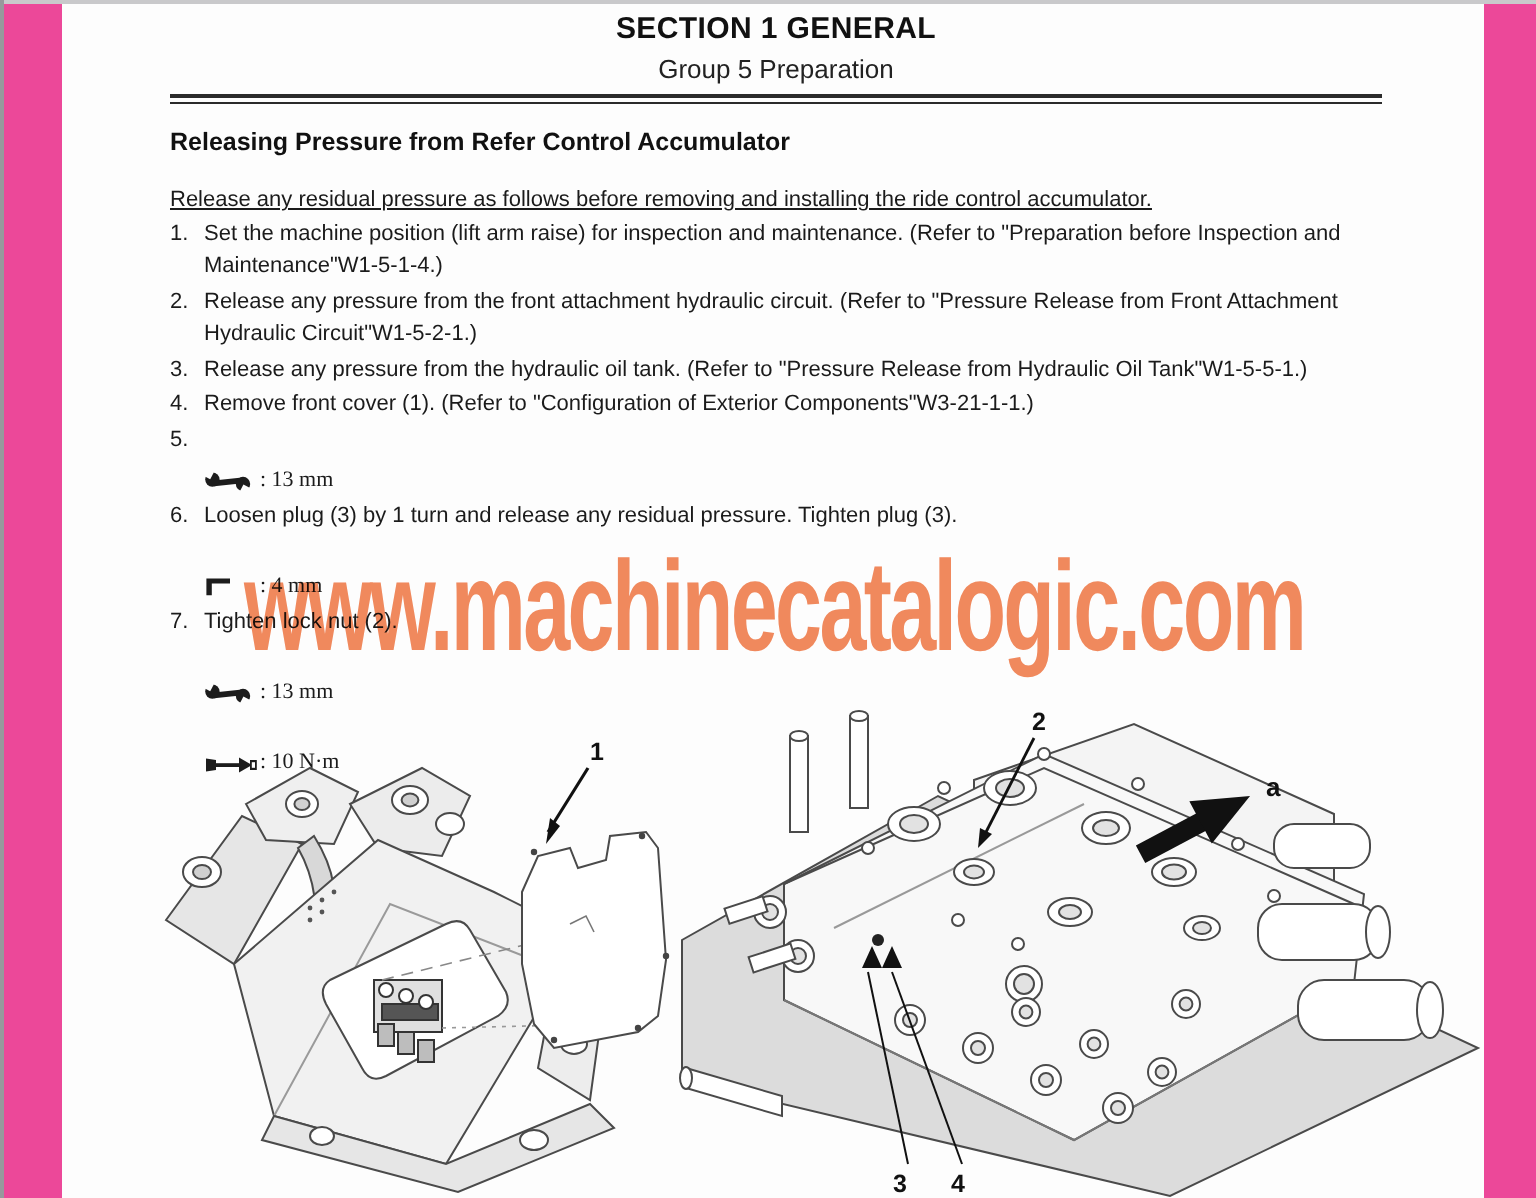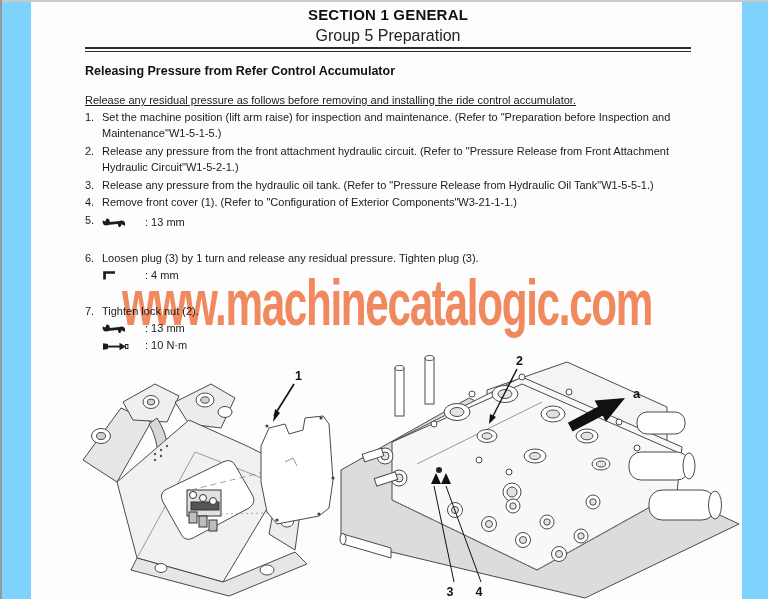--- a/index.html
+++ b/index.html
@@ -1,30 +1,30 @@
 <!DOCTYPE html>
 <html><head>
 <meta charset="utf-8">
 <style>
   html,body{margin:0;padding:0;}
   body{background:#565659;font-family:"Liberation Sans","DejaVu Sans",sans-serif;}
-  .viewport{position:relative;width:768px;height:599px;background:#7dd3fc;overflow:hidden;}
+  .viewport{position:relative;width:768px;height:599px;background:#ec4899;overflow:hidden;}
   .top-strip{position:absolute;top:0;left:0;width:768px;height:2px;background:#c9c9cb;}
   .left-strip{position:absolute;top:0;left:0;width:2px;height:599px;background:#98989c;}
   .page{position:absolute;left:31px;top:2px;width:711px;height:597px;background:#fdfdfd;color:#1b1b1b;overflow:hidden;}
   .content{position:absolute;left:54px;top:0;width:606px;height:100%;}
   .section-title{position:absolute;top:4px;left:0;width:100%;text-align:center;font-size:15px;font-weight:bold;letter-spacing:.2px;color:#111;}
-  .group-title{position:absolute;top:25px;left:0;width:100%;text-align:center;font-size:16px;color:#222;}
+  .group-title{position:absolute;top:25px;left:0;width:100%;text-align:center;font-size:13px;color:#222;}
   .rule{position:absolute;top:45px;left:0;width:100%;height:5px;border-top:2.5px solid #2b2b2b;border-bottom:1px solid #2b2b2b;box-sizing:border-box;}
   .article-title{position:absolute;top:62px;left:0;font-size:12.5px;font-weight:bold;color:#111;}
   .intro{position:absolute;top:91px;left:0;font-size:11px;line-height:15px;text-decoration:underline;}
   .step{position:absolute;left:0;width:100%;display:flex;font-size:11px;line-height:15.5px;color:#1b1b1b;}
   .step .num{width:17px;flex:none;}
   .step .body{flex:1;display:block;}
-  .tool-line{display:flex;align-items:center;gap:15px;margin-top:2px;height:15px;}
+  .tool-line{display:flex;align-items:center;gap:0;margin-top:20px;height:15px;font-family:Liberation Serif, serif;}
   .tool-line .tool-icon{display:inline-flex;width:28px;justify-content:flex-start;}
   .tool-line svg{display:block;}
   .tool-value{font-size:11px;}
   .watermark{position:absolute;top:264px;left:50%;transform:translateX(-50%) scaleX(0.66);transform-origin:center top;font-size:64px;font-weight:bold;white-space:nowrap;letter-spacing:-2px;color:#f28a5e;mix-blend-mode:multiply;z-index:30;pointer-events:none;}
   .figures{position:absolute;top:350px;left:0;width:711px;height:247px;}
   .fig-left{position:absolute;left:40px;top:10px;}
   .fig-right{position:absolute;left:306px;top:0px;}
   svg text{font-family:"Liberation Sans","DejaVu Sans",sans-serif;}
 </style>
 </head>
@@ -39,21 +39,21 @@
 
       <div class="section-title">SECTION 1 GENERAL</div>
       <div class="group-title">Group 5 Preparation</div>
       <div class="rule"></div>
 
       <div class="article-title">Releasing Pressure from Refer Control Accumulator</div>
       <div class="intro">Release any residual pressure as follows before removing and installing the ride control accumulator.</div>
 
       <div class="step" style="top:108px">
         <span class="num">1.</span>
-        <span class="body"><span>Set the machine position (lift arm raise) for inspection and maintenance. (Refer to "Preparation before Inspection and Maintenance"W1-5-1-5.)</span></span>
+        <span class="body"><span>Set the machine position (lift arm raise) for inspection and maintenance. (Refer to "Preparation before Inspection and Maintenance"W1-5-1-4.)</span></span>
       </div>
 
       <div class="step" style="top:142px">
         <span class="num">2.</span>
         <span class="body"><span>Release any pressure from the front attachment hydraulic circuit. (Refer to "Pressure Release from Front Attachment Hydraulic Circuit"W1-5-2-1.)</span></span>
       </div>
 
       <div class="step" style="top:176px">
         <span class="num">3.</span>
         <span class="body"><span>Release any pressure from the hydraulic oil tank. (Refer to "Pressure Release from Hydraulic Oil Tank"W1-5-5-1.)</span></span>

